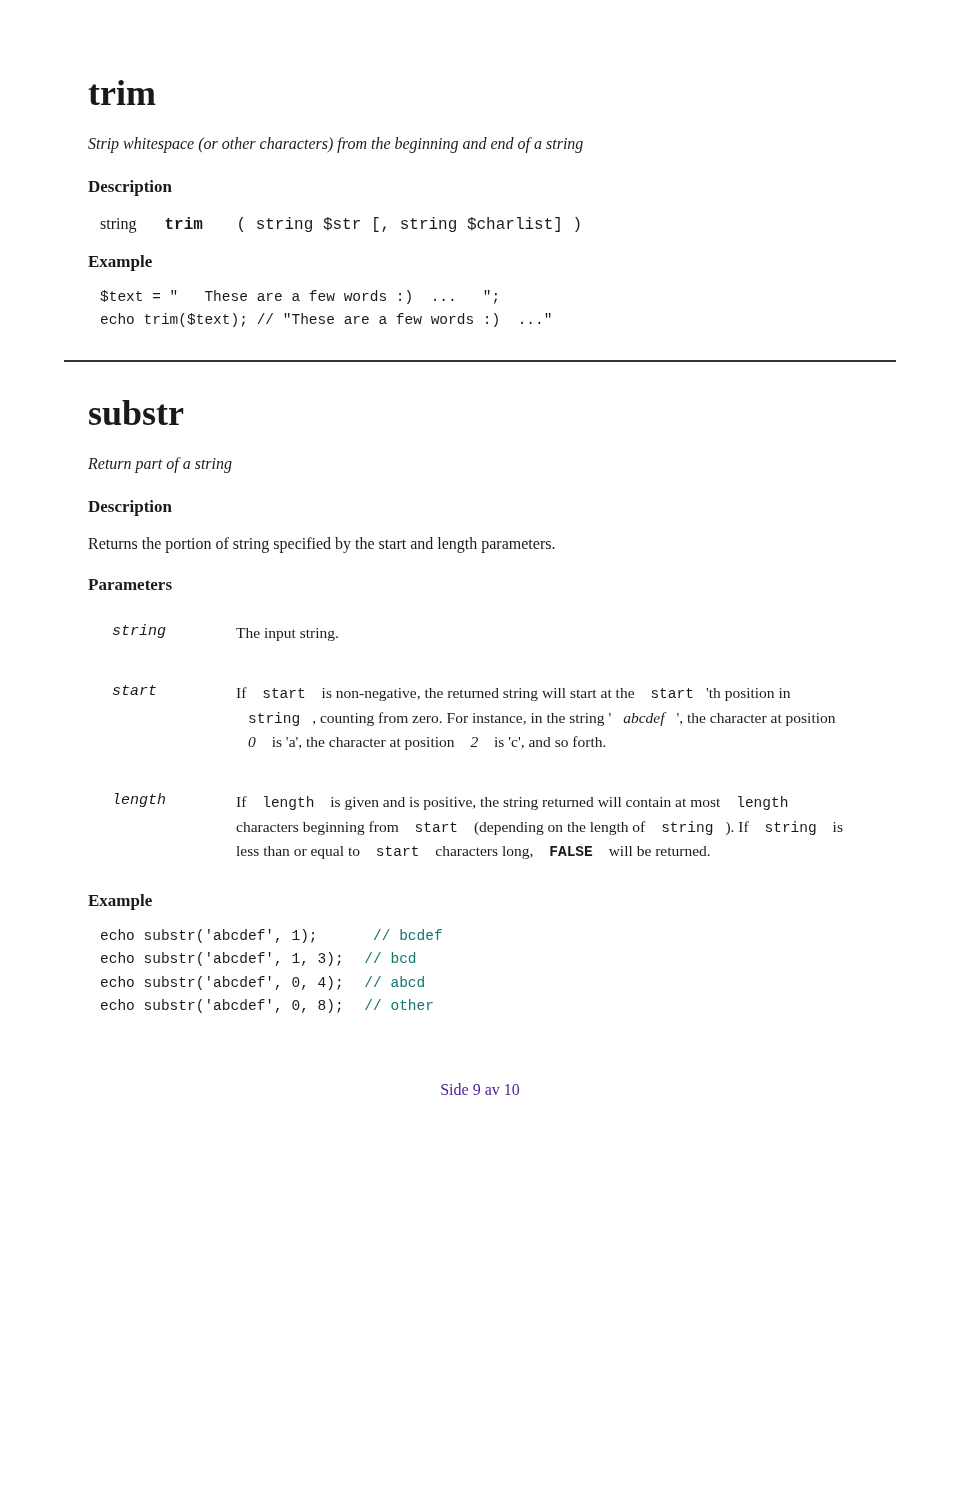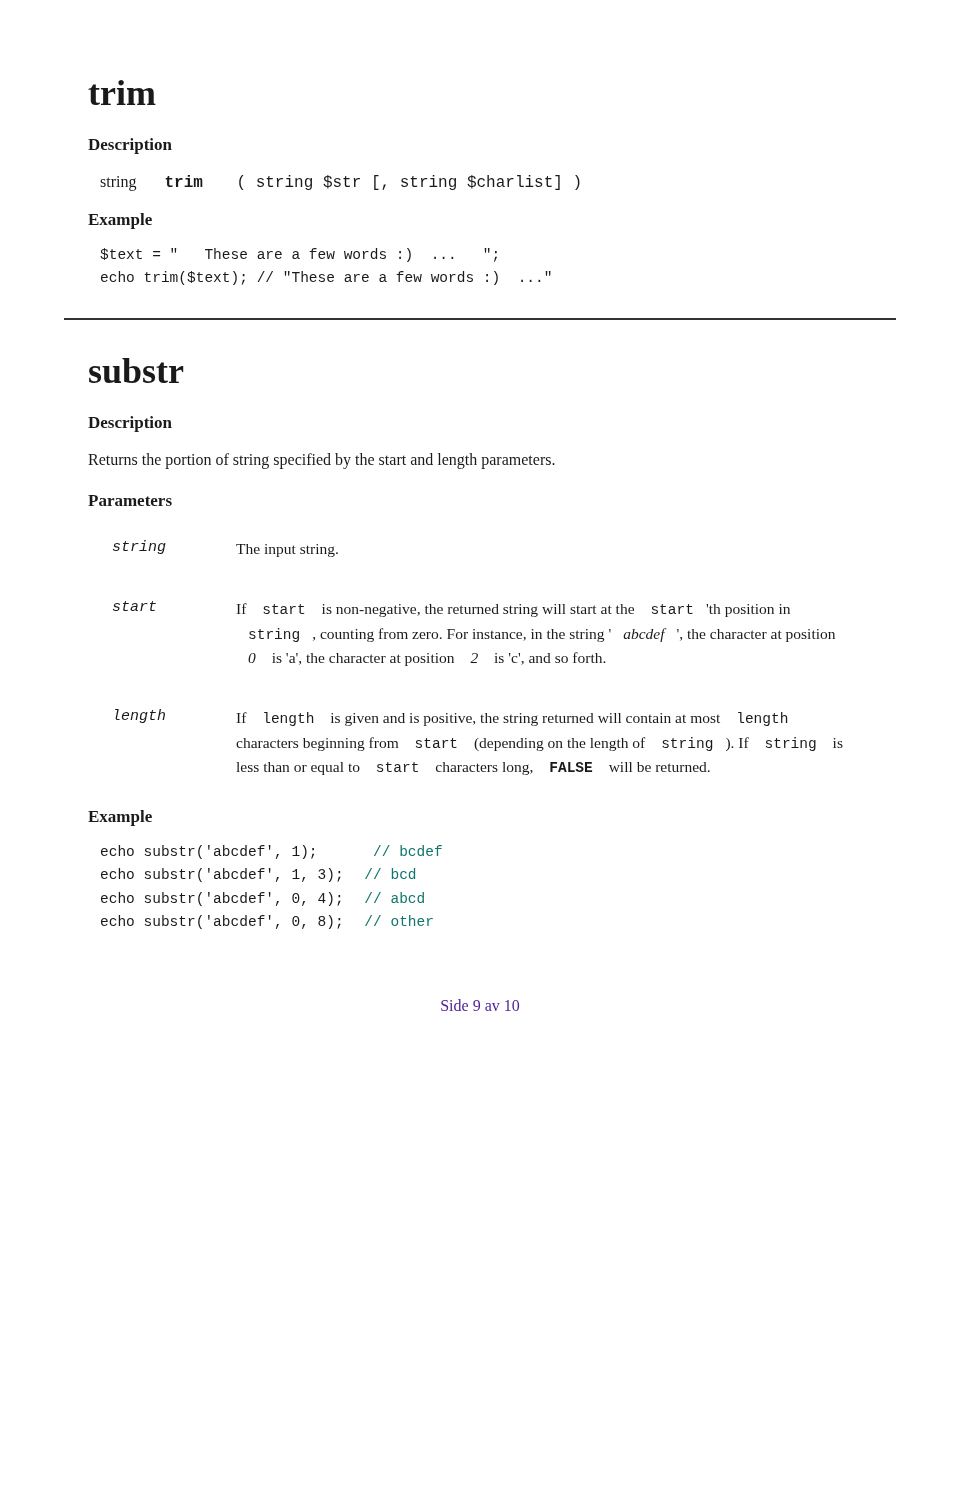--- a/index.html
+++ b/index.html
@@ -132,37 +132,39 @@
 
     .top-section {
       margin-bottom: 0;
     }
   </style>
 </head>
 <body>
 
 <div class="section top-section">
   <div class="function-title">trim</div>
+  <div class="function-subtitle">Strip whitespace (or other characters) from the beginning and end of a string</div>
 
   <div class="section-label">Description</div>
   <div class="signature">
     <span>string </span><span class="bold">trim</span><span class="mono"> ( string $str [, string $charlist] )</span>
   </div>
 
   <div class="section-label">Example</div>
   <div class="example-block">
     <div class="example-code">$text = "   These are a few words :)  ...   ";
 echo trim($text); // "These are a few words :)  ..."</div>
   </div>
 </div>
 
 <hr class="divider">
 
 <div class="section">
   <div class="function-title">substr</div>
+  <div class="function-subtitle">Return part of a string</div>
 
   <div class="section-label">Description</div>
   <div class="description-text">Returns the portion of string specified by the start and length parameters.</div>
 
   <div class="section-label">Parameters</div>
   <div class="params-section">
 
     <div class="param-row">
       <div class="param-name">string</div>
       <div class="param-desc">The input string.</div>

